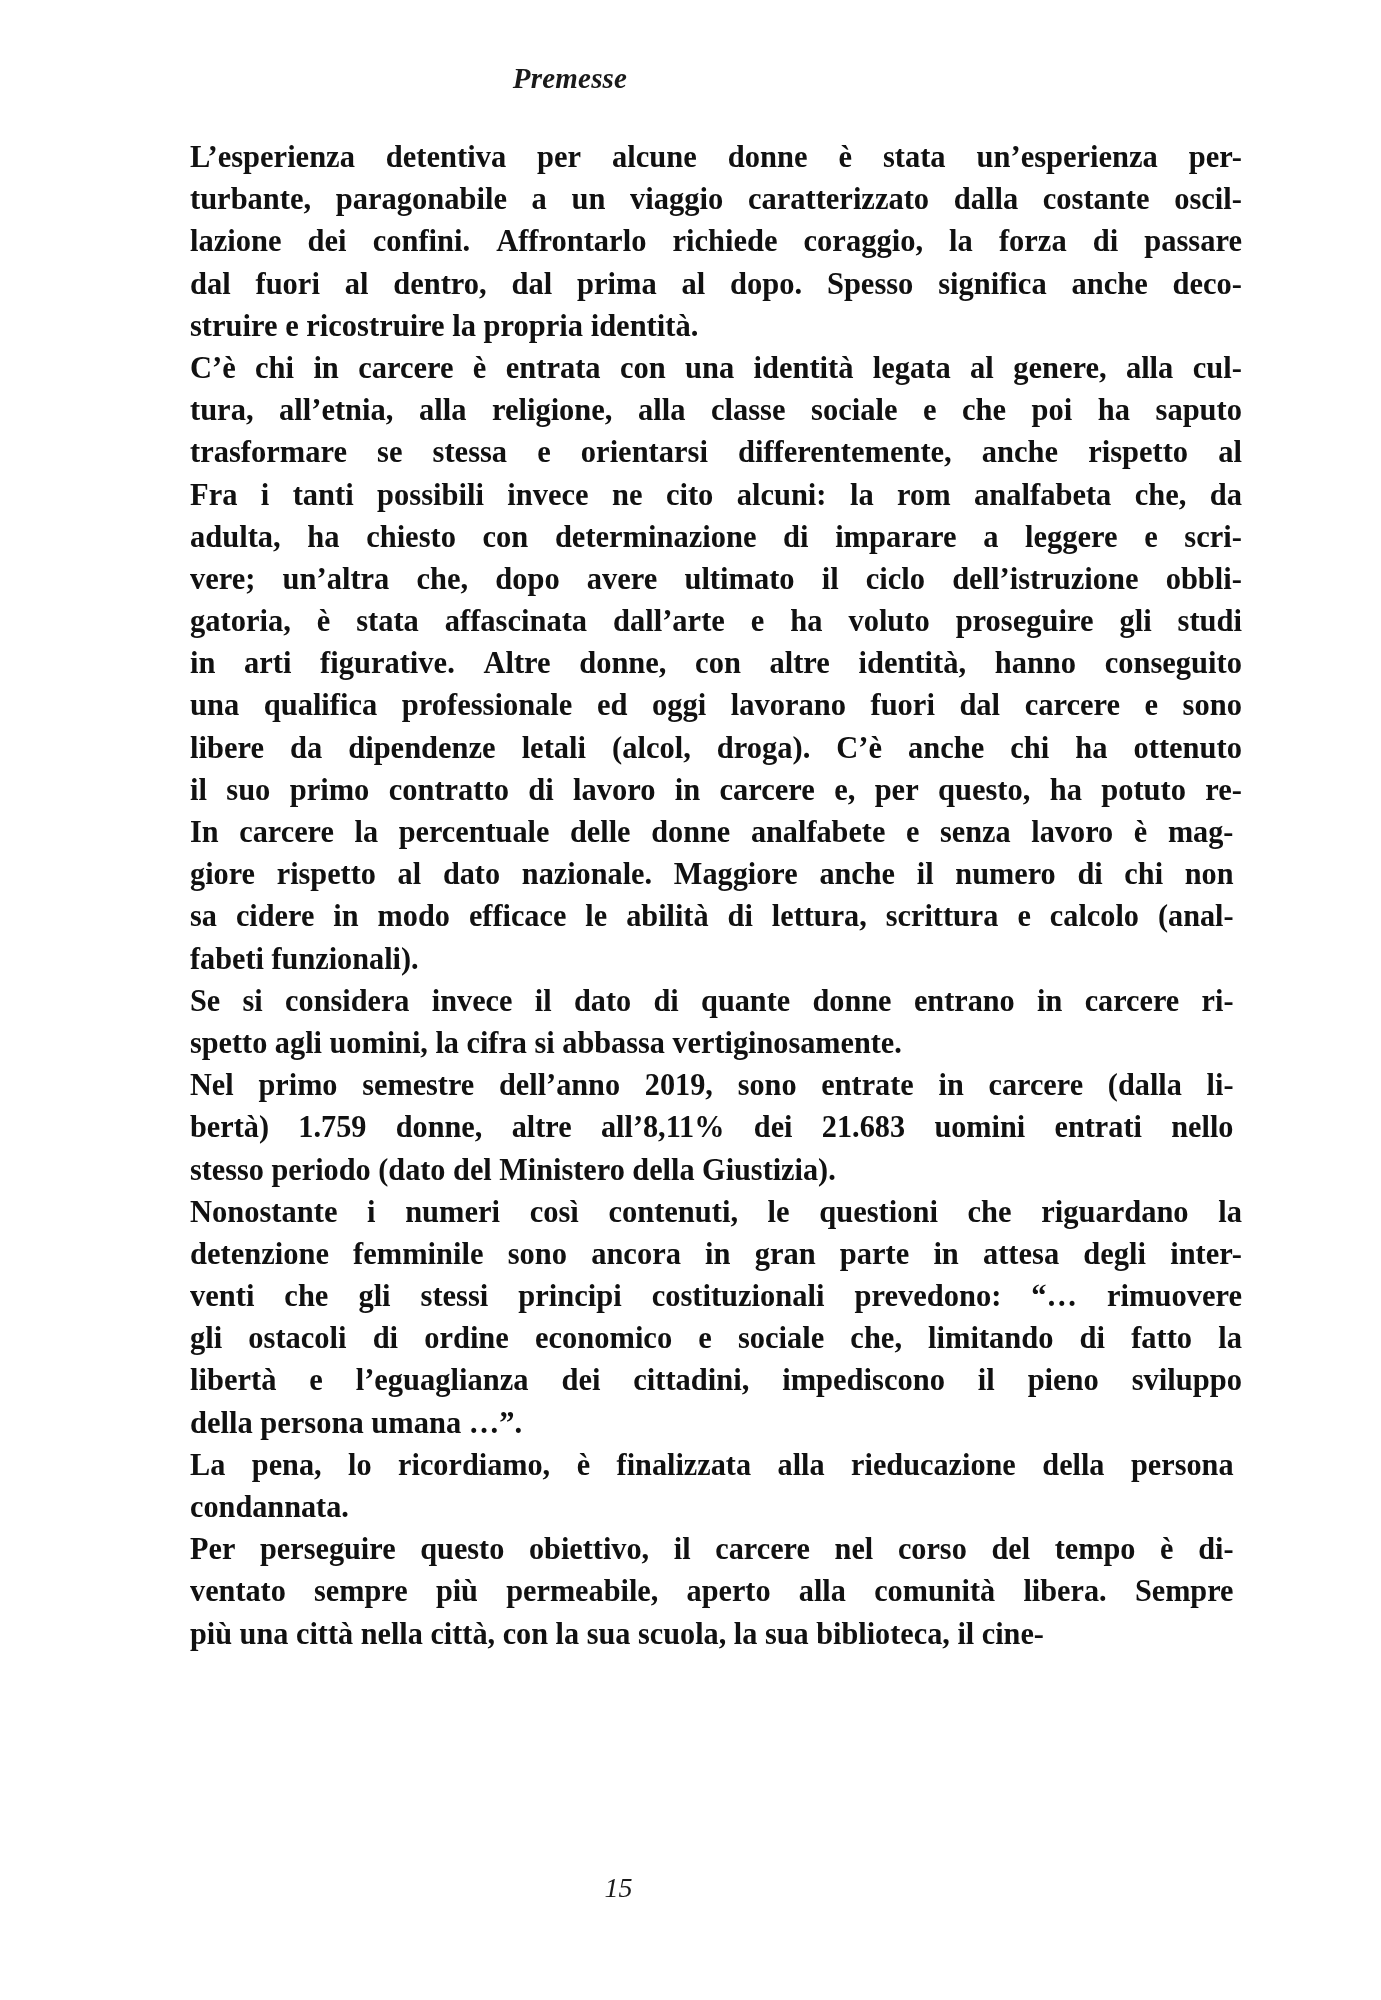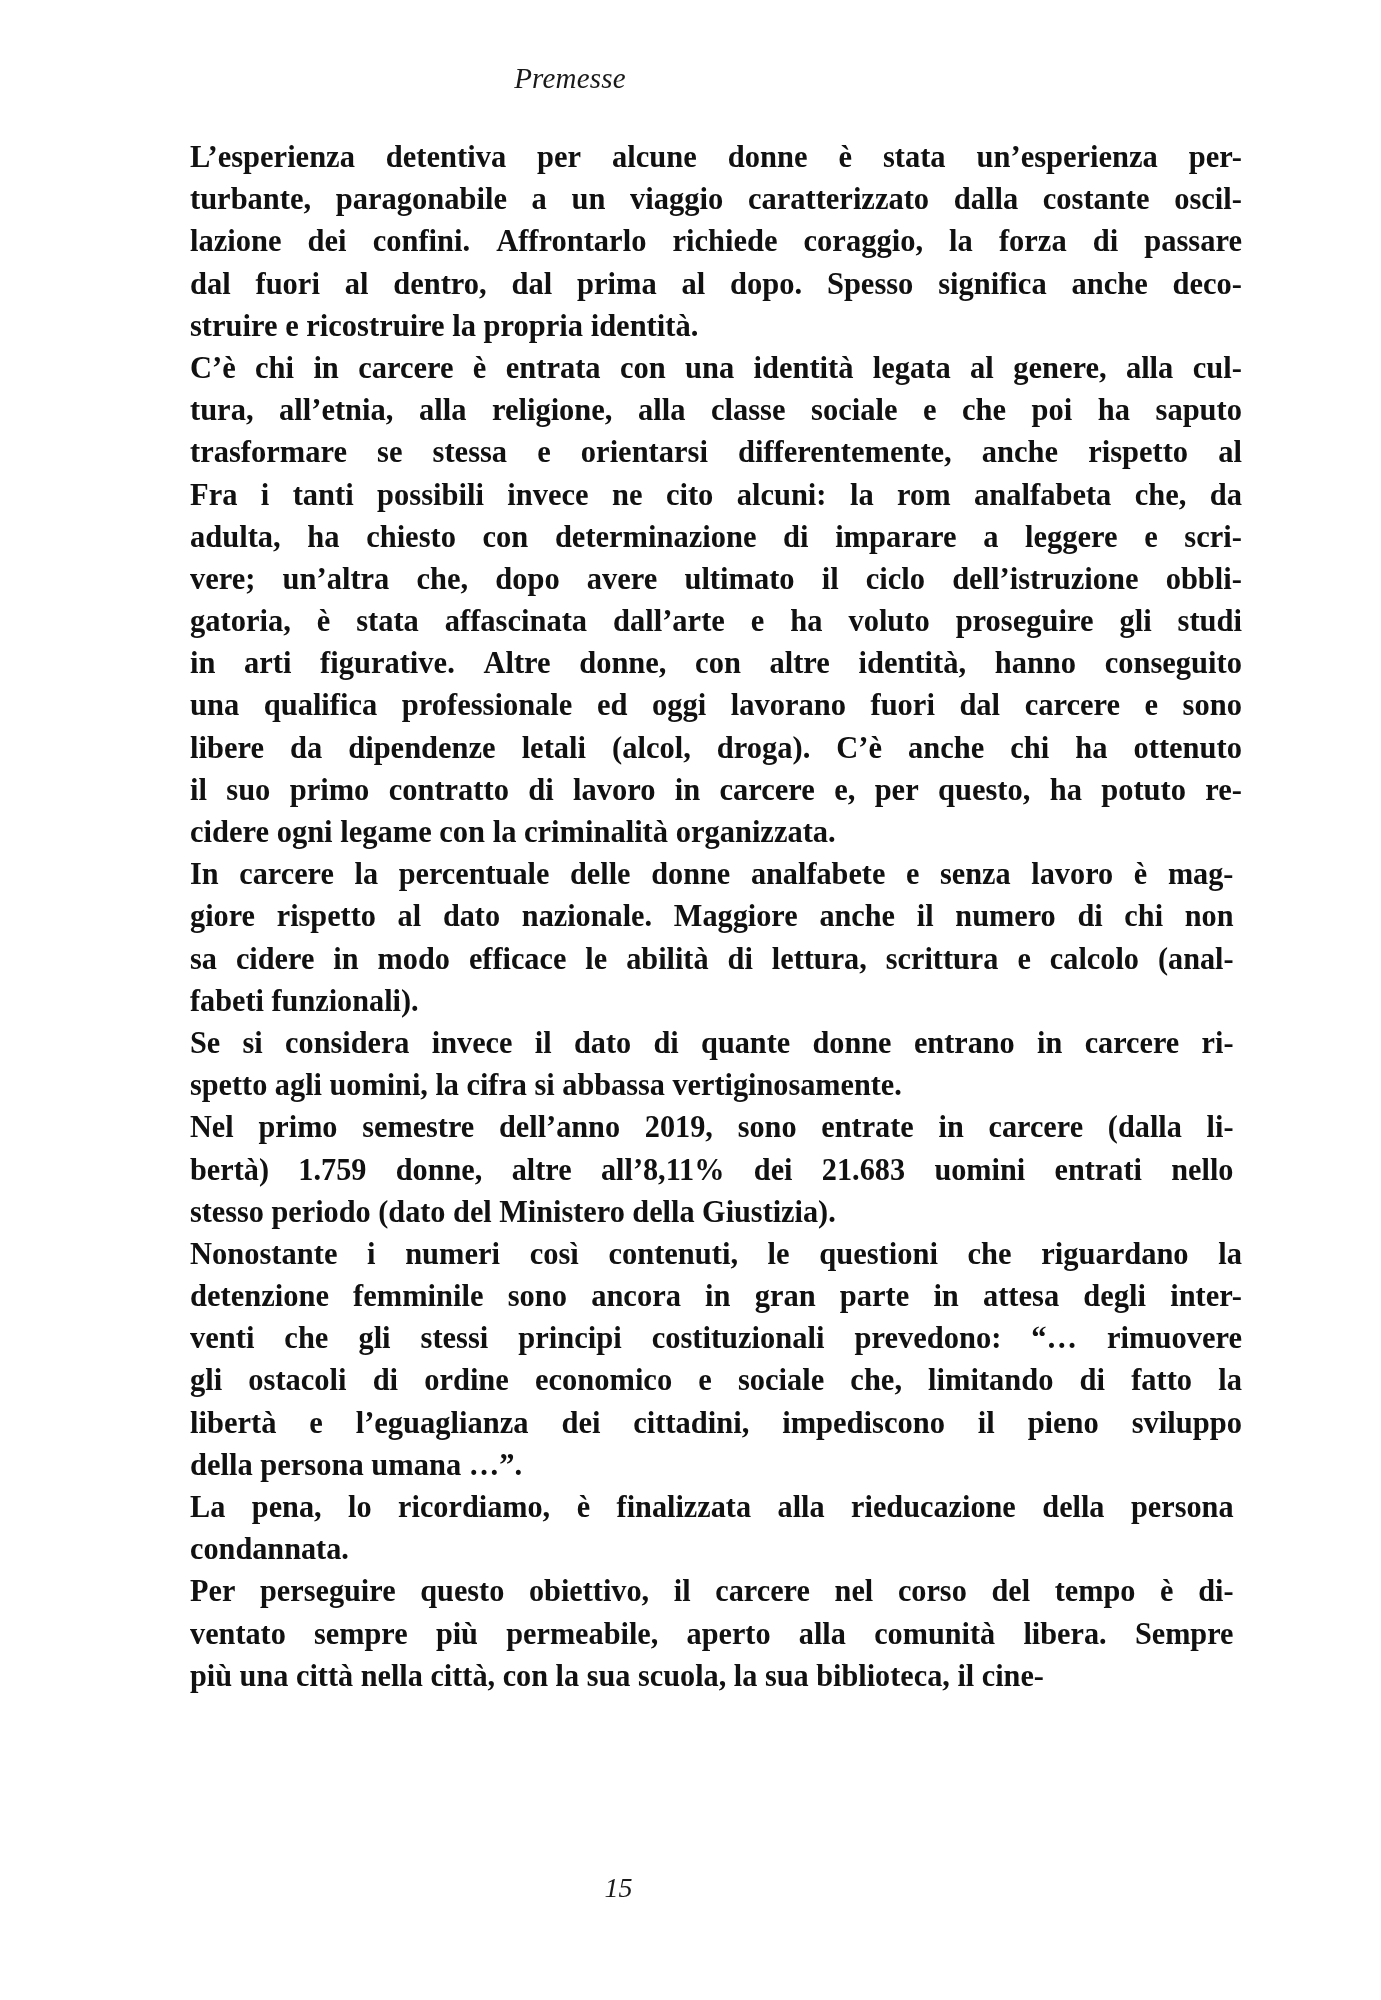--- a/index.html
+++ b/index.html
@@ -26,20 +26,21 @@
   .running-head {
     position: absolute;
     top: 62px;
     left: 0;
     width: 1140px;
     text-align: center;
     font-style: italic;
     font-size: 29px;
     letter-spacing: 0.2px;
     color: #1a1a1a;
+    font-weight: bold;
   }
 
   
   .textblock {
     position: absolute;
     left: 190px;
     top: 136px;
     width: 1052px;
   }
 
@@ -290,21 +291,20 @@
           <span>lavoro</span>
           <span>in</span>
           <span>carcere</span>
           <span>e,</span>
           <span>per</span>
           <span>questo,</span>
           <span>ha</span>
           <span>potuto</span>
           <span>re-</span>
         </span>
-        <span class="ln last">cidere ogni legame con la criminalità organizzata.</span>
       </p>
       <p class="para">
         <span class="ln j cond">
           <span>In</span>
           <span>carcere</span>
           <span>la</span>
           <span>percentuale</span>
           <span>delle</span>
           <span>donne</span>
           <span>analfabete</span>

